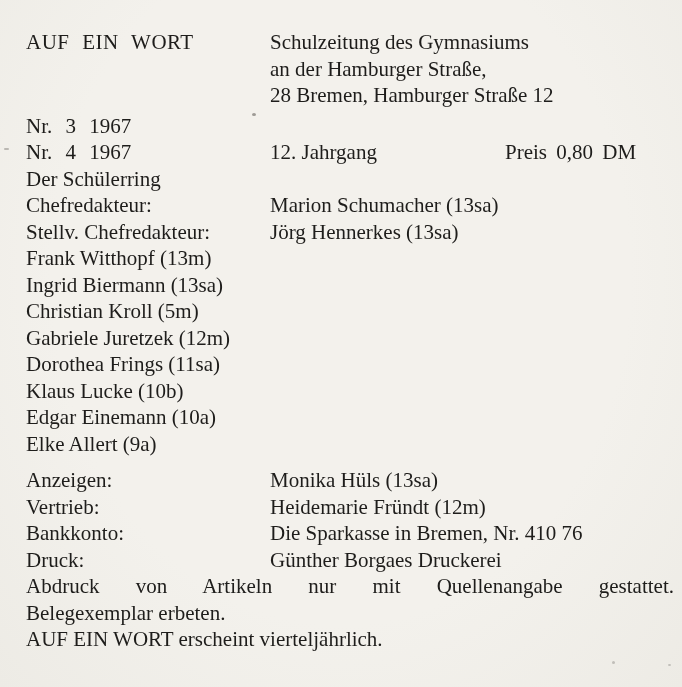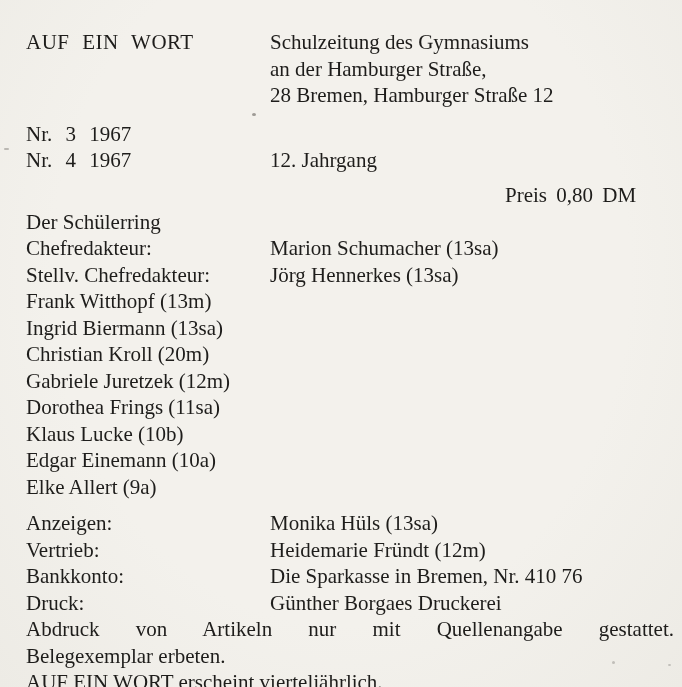--- a/index.html
+++ b/index.html
@@ -30,22 +30,22 @@
   .row.three {
     grid-template-columns: 244px 235px 1fr;
   }
   .label { white-space: nowrap; }
   .value { white-space: nowrap; }
   .title {
     word-spacing: 7px;
     letter-spacing: 0.5px;
   }
   .wide-words { word-spacing: 8px; }
-  .price { word-spacing: 4px; white-space: nowrap; margin-top: 35px; }
-  .gap-top { margin-top: 12px; }
+  .price { word-spacing: 4px; white-space: nowrap; }
+  .gap-top { margin-top: 4px; }
   .section-gap { margin-top: 10px; }
   .footer-line { white-space: nowrap; }
   .footer-line.justified {
     white-space: normal;
     width: 648px;
     text-align: justify;
     text-align-last: justify;
   }
   .speck {
     position: absolute;
@@ -95,21 +95,21 @@
   </div>
   <div class="row">
     <div class="label">Stellv. Chefredakteur:</div>
     <div class="value">Jörg Hennerkes (13sa)</div>
   </div>
 
   <div class="row">
     <div>
       <div class="value">Frank Witthopf (13m)</div>
       <div class="value">Ingrid Biermann (13sa)</div>
-      <div class="value">Christian Kroll (20m)</div>
+      <div class="value">Christian Kroll (5m)</div>
       <div class="value">Gabriele Juretzek (12m)</div>
       <div class="value">Dorothea Frings (11sa)</div>
       <div class="value">Klaus Lucke (10b)</div>
       <div class="value">Edgar Einemann (10a)</div>
       <div class="value">Elke Allert (9a)</div>
     </div>
   </div>
 
   <div class="row section-gap">
     <div class="label">Anzeigen:</div>

